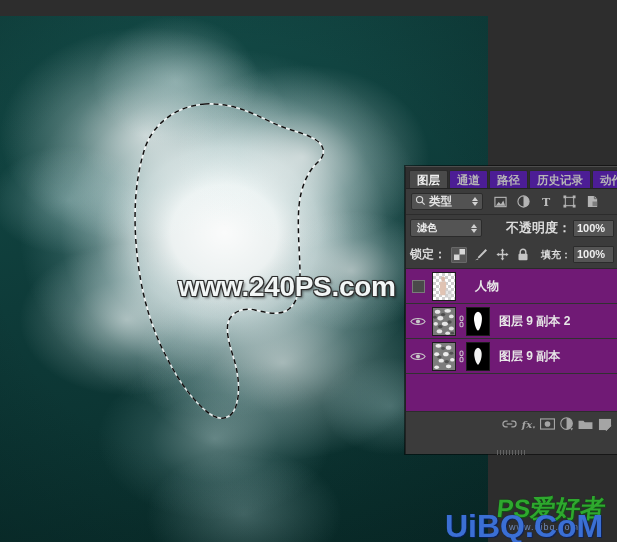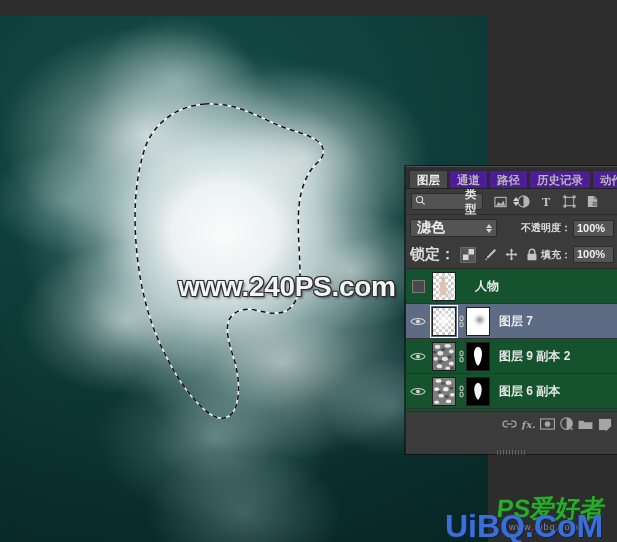--- a/index.html
+++ b/index.html
@@ -62,46 +62,46 @@
   .tabbar{position:relative;height:21px;background:#2f2f2f;display:flex;align-items:flex-end;
       border-bottom:1px solid #232323;padding-left:3px;}
   .tab{height:18px;line-height:18px;padding:0 7px;font-size:11.5px;color:#b6b6b6;
       background:#4c1d95;margin-right:1px;border-top-left-radius:2px;border-top-right-radius:2px;
       border:1px solid #2a2a2a;border-bottom:none;box-sizing:border-box;white-space:nowrap;}
   .tab.active{background:#4a4a4a;color:#f0f0f0;}
 
   .filterrow{height:25px;background:#3b3b3b;display:flex;align-items:center;padding:0 5px;
       border-bottom:1px solid #2c2c2c;}
   .filter-select{display:flex;align-items:center;width:72px;height:17px;background:#525252;
-      border:1px solid #2b2b2b;border-radius:2px;padding:0 3px;box-sizing:border-box;gap:36px;}
+      border:1px solid #2b2b2b;border-radius:2px;padding:0 3px;box-sizing:border-box;}
   .filter-select .lbl{flex:1;font-size:11.5px;color:#e2e2e2;padding-left:3px;}
   .spin{width:9px;height:13px;display:flex;flex-direction:column;justify-content:center;align-items:center;}
   .spin i{display:block;width:0;height:0;border-left:3.5px solid transparent;border-right:3.5px solid transparent;}
   .spin i.up{border-bottom:4px solid #d2d2d2;margin-bottom:1px;}
   .spin i.dn{border-top:4px solid #d2d2d2;}
   .ficons{display:flex;align-items:center;gap:9px;margin-left:10px;}
   .ficon{width:14px;height:14px;opacity:.82;display:flex;align-items:center;justify-content:center;}
 
   .blendrow{height:26px;background:#3b3b3b;display:flex;align-items:center;padding:0 4px;}
   .blend-select{display:flex;align-items:center;width:106px;height:18px;background:#545454;
       border:1px solid #2b2b2b;border-radius:2px;padding:0 3px;box-sizing:border-box;}
-  .blend-select .lbl{flex:1;font-size:14px;color:#ececec;padding-left:3px;}
-  .op-label{font-size:10px;color:#dcdcdc;margin-left:24px;white-space:nowrap;}
+  .blend-select .lbl{flex:1;font-size:10px;color:#ececec;padding-left:3px;}
+  .op-label{font-size:13px;color:#dcdcdc;margin-left:24px;white-space:nowrap;}
   .numbox{background:#555;border:1px solid #2b2b2b;border-radius:1px;height:15px;line-height:15px;
       min-width:33px;text-align:left;padding:0 3px;font-size:11px;color:#efefef;margin-left:2px;}
 
   .lockrow{height:27px;background:#3b3b3b;display:flex;align-items:center;padding:0 4px;
       border-bottom:1px solid #2a2a2a;}
-  .lock-label{font-size:15px;color:#dcdcdc;}
+  .lock-label{font-size:12px;color:#dcdcdc;}
   .lock-icons{display:flex;align-items:center;gap:7px;margin-left:5px;}
   .lkico{width:14px;height:14px;display:flex;align-items:center;justify-content:center;opacity:.9;}
   .lkico.sel{background:#5a5a5a;border:1px solid #6d6d6d;border-radius:1px;}
   .fill-label{font-size:10px;color:#dcdcdc;margin-left:auto;white-space:nowrap;}
 
-  .layerlist{background:#14532d;height:142px;overflow:hidden;}
+  .layerlist{background:#701a75;height:142px;overflow:hidden;}
   .lrow{height:35px;display:flex;align-items:center;border-bottom:1px solid #313131;
       box-sizing:border-box;position:relative;}
   .lrow.selected{background:#5d6b85;}
   .eyecell{width:24px;height:100%;display:flex;align-items:center;justify-content:center;flex:0 0 24px;}
   .eyebox{width:13px;height:13px;border:1px solid #7a7a7a;box-sizing:border-box;background:#4a4a4a;}
   .eye{width:16px;height:11px;}
   .thumb{width:24px;height:29px;flex:0 0 24px;margin-left:2px;position:relative;
       border:1px solid #1d1d1d;box-sizing:border-box;overflow:hidden;background:#fff;}
   .thumb.active{outline:1px solid #ffffff;outline-offset:1px;}
   .checker{position:absolute;inset:0;
@@ -286,42 +286,20 @@
           <svg width="100%" height="100%" viewBox="0 0 24 29" style="position:absolute;inset:0">
             <ellipse cx="11" cy="6" rx="2.2" ry="2.8" fill="#d9b9a8"></ellipse>
             <path d="M8,9 C8,9 7,16 8,24 L14,24 C15,16 14,9 14,9 Z" fill="#e0c3b3"></path>
             <path d="M13,18 h8 v9 h-8 Z" fill="#cfcfcf" opacity=".55"></path>
           </svg>
         </span>
         <span class="link-ico"></span>
         <span class="lname">人物</span>
       </div>
 
-      <div class="lrow selected">
-        <span class="eyecell">
-          <svg class="eye" viewBox="0 0 18 12">
-            <path d="M1,6 C4,1.5 14,1.5 17,6 C14,10.5 4,10.5 1,6 Z" fill="none" stroke="#d8d8d8" stroke-width="1.2"></path>
-            <circle cx="9" cy="6" r="2.3" fill="#d8d8d8"></circle>
-          </svg>
-        </span>
-        <span class="thumb active">
-          <span class="checker"></span>
-          <span style="position:absolute;inset:0;background:radial-gradient(48% 34% at 50% 45%,rgba(255,255,255,.95) 0%,rgba(255,255,255,.35) 55%,rgba(255,255,255,0) 100%)"></span>
-        </span>
-        <span class="link-ico">
-          <svg width="9" height="13" viewBox="0 0 9 13">
-              <rect x="3" y="1" width="3" height="4.6" rx="1.4" fill="none" stroke="#dadada" stroke-width="1.1"></rect>
-              <rect x="3" y="7.2" width="3" height="4.6" rx="1.4" fill="none" stroke="#dadada" stroke-width="1.1"></rect>
-            </svg>
-        </span>
-        <span class="mask" style="background:#ffffff">
-          <span style="position:absolute;inset:0;background:radial-gradient(34% 26% at 58% 44%,rgba(120,120,120,.85) 0%,rgba(190,190,190,.35) 60%,rgba(255,255,255,0) 100%)"></span>
-        </span>
-        <span class="lname">图层 7</span>
-      </div>
 
       <div class="lrow">
         <span class="eyecell">
           <svg class="eye" viewBox="0 0 18 12">
             <path d="M1,6 C4,1.5 14,1.5 17,6 C14,10.5 4,10.5 1,6 Z" fill="none" stroke="#c9c9c9" stroke-width="1.2"></path>
             <circle cx="9" cy="6" r="2.3" fill="#c9c9c9"></circle>
           </svg>
         </span>
         <span class="thumb" style="background:#6e6e6e">
           <svg width="100%" height="100%" viewBox="0 0 24 29" style="position:absolute;inset:0" preserveAspectRatio="none">
@@ -392,21 +370,21 @@
           <svg width="9" height="13" viewBox="0 0 9 13">
               <rect x="3" y="1" width="3" height="4.6" rx="1.4" fill="none" stroke="#dadada" stroke-width="1.1"></rect>
               <rect x="3" y="7.2" width="3" height="4.6" rx="1.4" fill="none" stroke="#dadada" stroke-width="1.1"></rect>
             </svg>
         </span>
         <span class="mask" style="background:#000">
           <svg width="100%" height="100%" viewBox="0 0 24 29" style="position:absolute;inset:0" preserveAspectRatio="none">
             <path d="M12,5 C15.6,6 16.6,10.6 15.8,15 C15.2,18.6 13.8,22 12,23.6 C10.2,22 8.8,18.6 8.2,15 C7.4,10.6 8.4,6 12,5 Z" fill="#f2f2f2"></path>
           </svg>
         </span>
-        <span class="lname">图层 6 副本</span>
+        <span class="lname">图层 9 副本</span>
       </div>
     </div>
 
     <div class="bottombar">
       <span class="bbico">
         <svg width="15" height="10" viewBox="0 0 16 10">
             <path d="M6,2 H4 a3,3 0 0 0 0,6 H6" fill="none" stroke="#cfcfcf" stroke-width="1.3"></path>
             <path d="M10,2 H12 a3,3 0 0 1 0,6 H10" fill="none" stroke="#cfcfcf" stroke-width="1.3"></path>
             <line x1="5" y1="5" x2="11" y2="5" stroke="#cfcfcf" stroke-width="1.3"></line>
           </svg>

